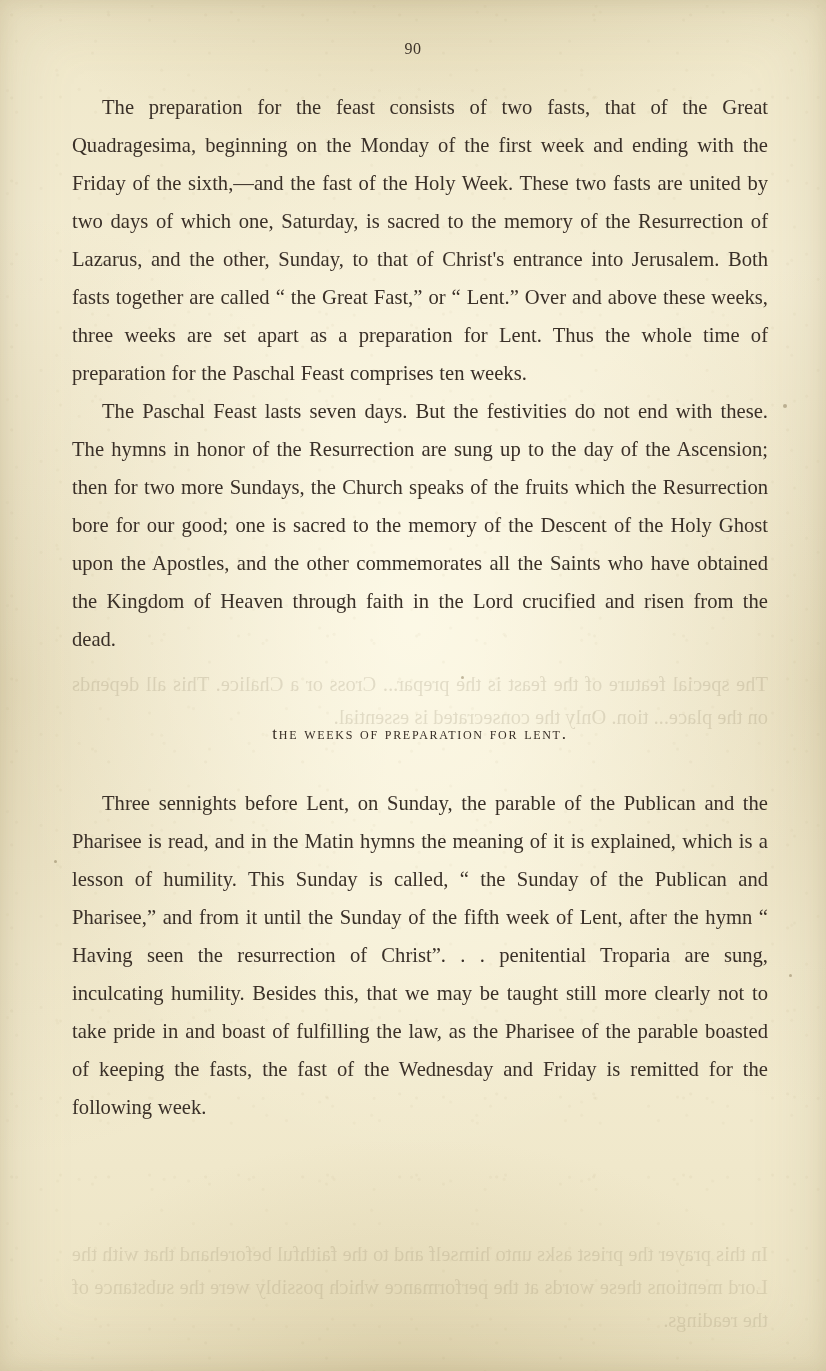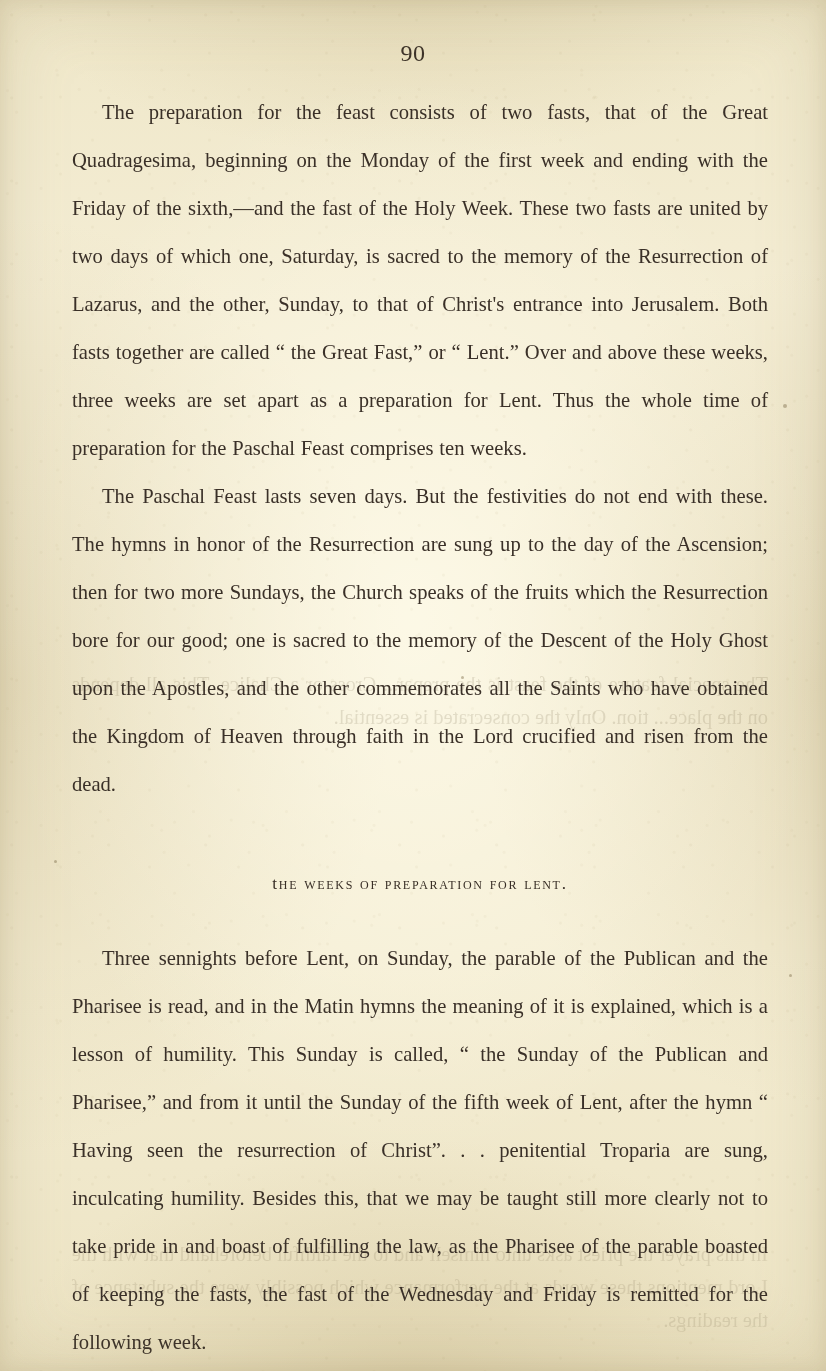--- a/index.html
+++ b/index.html
@@ -66,36 +66,36 @@
   }
   .showthrough.mid   { top: 668px; left: 72px; width: 696px; }
   .showthrough.lower { top: 1238px; left: 72px; width: 696px; opacity: 0.15; }
 
   .folio {
     position: absolute;
     top: 40px;
     left: 0;
     right: 0;
     text-align: center;
-    font-size: 24px;
+    font-size: 16px;
     letter-spacing: 0.5px;
     color: #3d3329;
   }
 
   .textblock {
     position: absolute;
     top: 88px;
     left: 72px;
     width: 696px;
   }
 
   p.body {
     margin: 0;
     font-size: 20.6px;
-    line-height: 48px;
+    line-height: 38px;
     text-align: justify;
     text-justify: inter-word;
     text-indent: 30px;
     word-spacing: 0.6px;
     color: #3a3028;
   }
 
   .section-head {
     margin: 10px;
     text-align: center;

